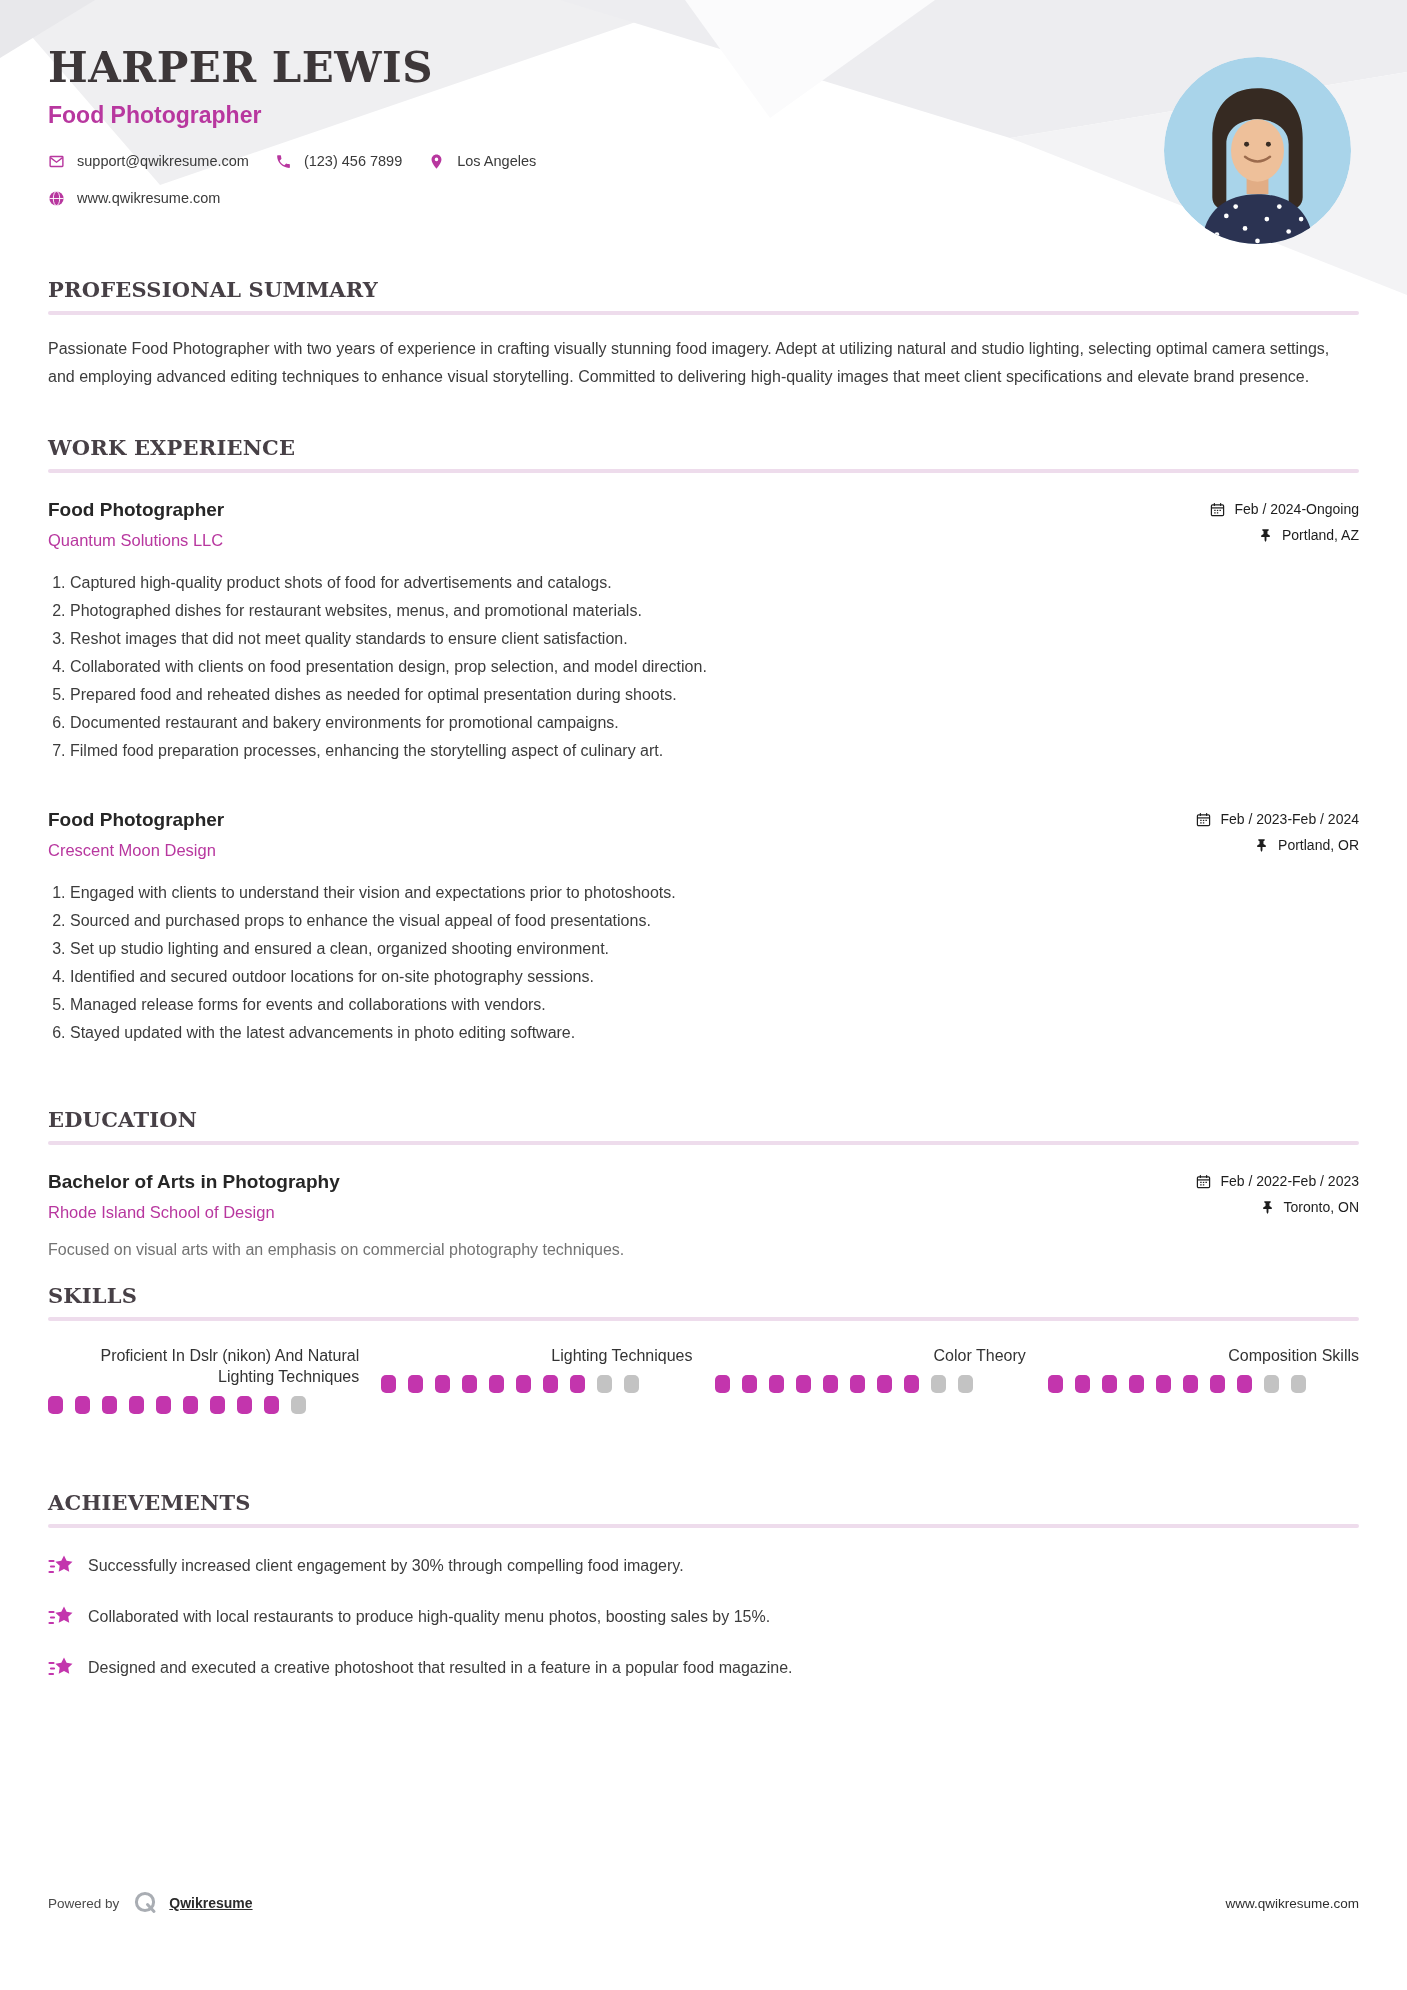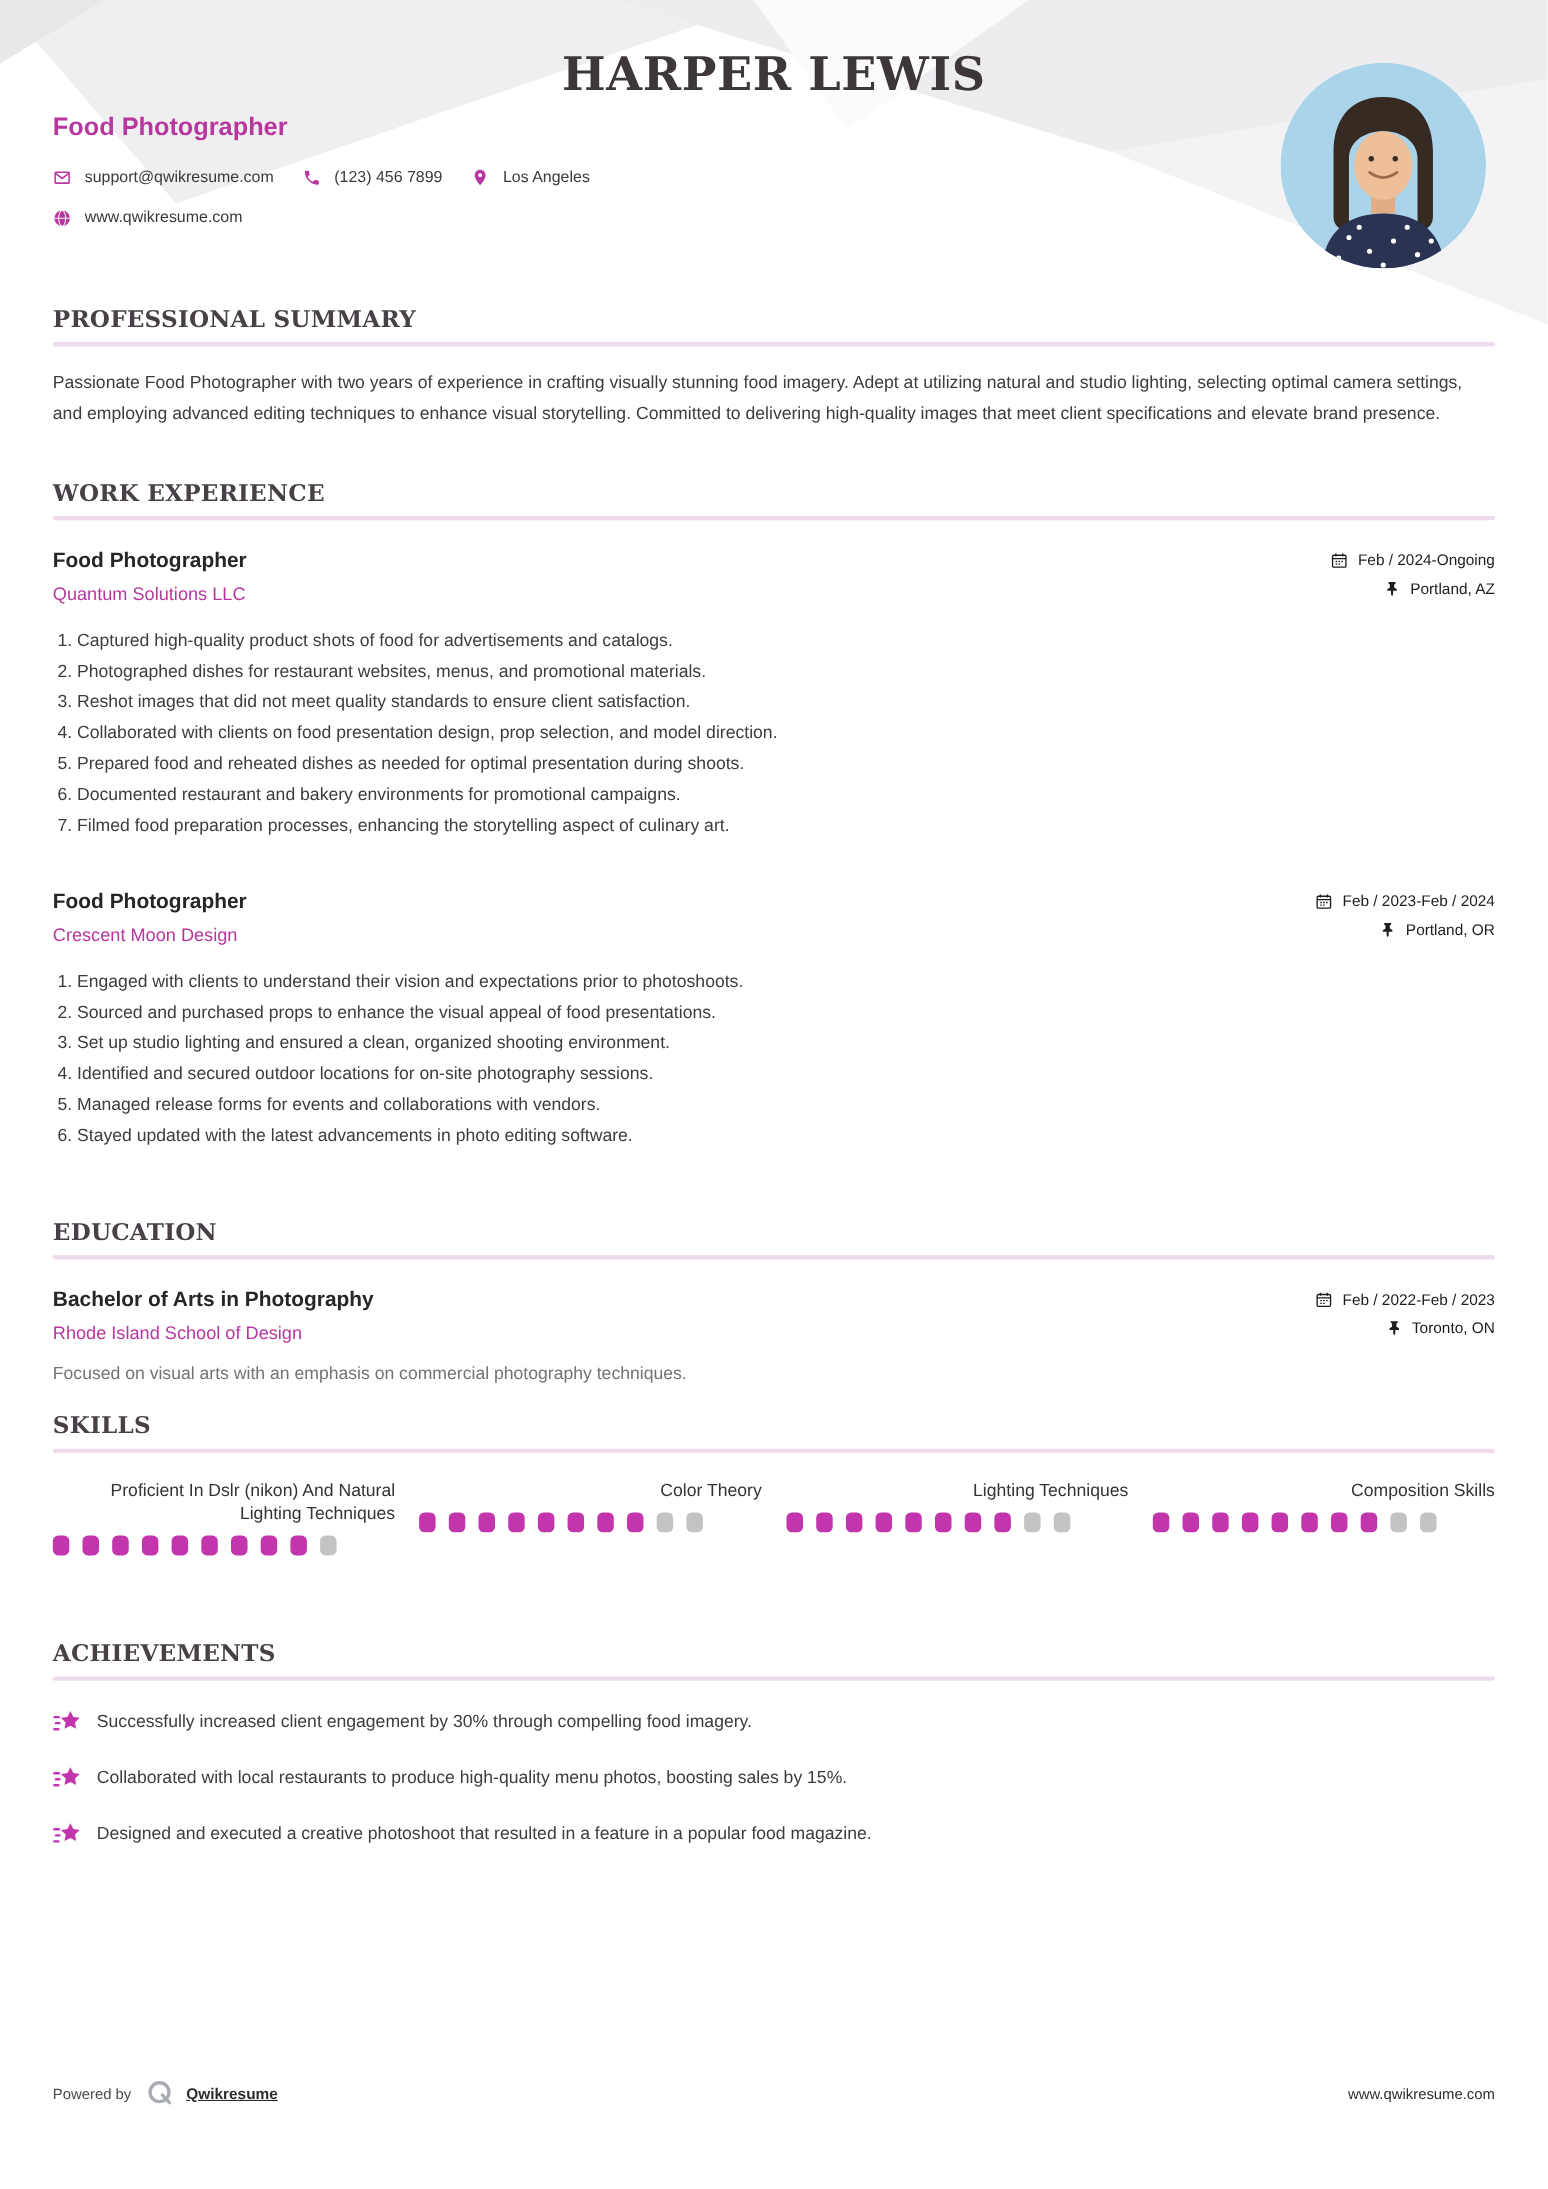--- a/index.html
+++ b/index.html
@@ -13,21 +13,20 @@
   }
   .bg-art { position: absolute; top: 0; left: 0; width: 1407px; height: 430px; z-index: 0; }
   .page { position: relative; z-index: 1; height: 100%; display: flex; flex-direction: column; padding: 0 48px; }
 
   
   .header { padding-top: 46px; }
   .name {
     font-family: "DejaVu Serif", serif;
     font-size: 42px; font-weight: 700; color: #3d3739; letter-spacing: .5px;
     line-height: 1.05;
-    text-align: center;
   }
   .job-headline { margin-top: 12px; font-size: 23px; font-weight: 600; color: var(--accent); }
   .contact-rows { margin-top: 24px; }
   .contact-row { display: flex; align-items: center; column-gap: 26px; margin-bottom: 20px; }
   .contact-item { display: flex; align-items: flex-start; font-size: 14.5px; color: #3a3a3a; }
   .contact-item .cicon { width: 17px; height: 17px; margin-right: 12px; flex: 0 0 auto; display: block; }
   .avatar-wrap {
     position: absolute; top: 57px; left: 1164px; width: 187px; height: 187px;
     border-radius: 50%; overflow: hidden; z-index: 2;
   }
@@ -296,36 +295,36 @@
             <span class="dot on"></span>
             <span class="dot on"></span>
             <span class="dot on"></span>
             <span class="dot on"></span>
             <span class="dot on"></span>
             <span class="dot on"></span>
             <span class="dot"></span>
           </div>
       </div>
       <div class="skill">
+        <div class="skill-name">Lighting Techniques</div>
+        <div class="skill-dots">
+            <span class="dot on"></span>
+            <span class="dot on"></span>
+            <span class="dot on"></span>
+            <span class="dot on"></span>
+            <span class="dot on"></span>
+            <span class="dot on"></span>
+            <span class="dot on"></span>
+            <span class="dot on"></span>
+            <span class="dot"></span>
+            <span class="dot"></span>
+          </div>
+      </div>
+      <div class="skill">
         <div class="skill-name">Color Theory</div>
-        <div class="skill-dots">
-            <span class="dot on"></span>
-            <span class="dot on"></span>
-            <span class="dot on"></span>
-            <span class="dot on"></span>
-            <span class="dot on"></span>
-            <span class="dot on"></span>
-            <span class="dot on"></span>
-            <span class="dot on"></span>
-            <span class="dot"></span>
-            <span class="dot"></span>
-          </div>
-      </div>
-      <div class="skill">
-        <div class="skill-name">Lighting Techniques</div>
         <div class="skill-dots">
             <span class="dot on"></span>
             <span class="dot on"></span>
             <span class="dot on"></span>
             <span class="dot on"></span>
             <span class="dot on"></span>
             <span class="dot on"></span>
             <span class="dot on"></span>
             <span class="dot on"></span>
             <span class="dot"></span>

